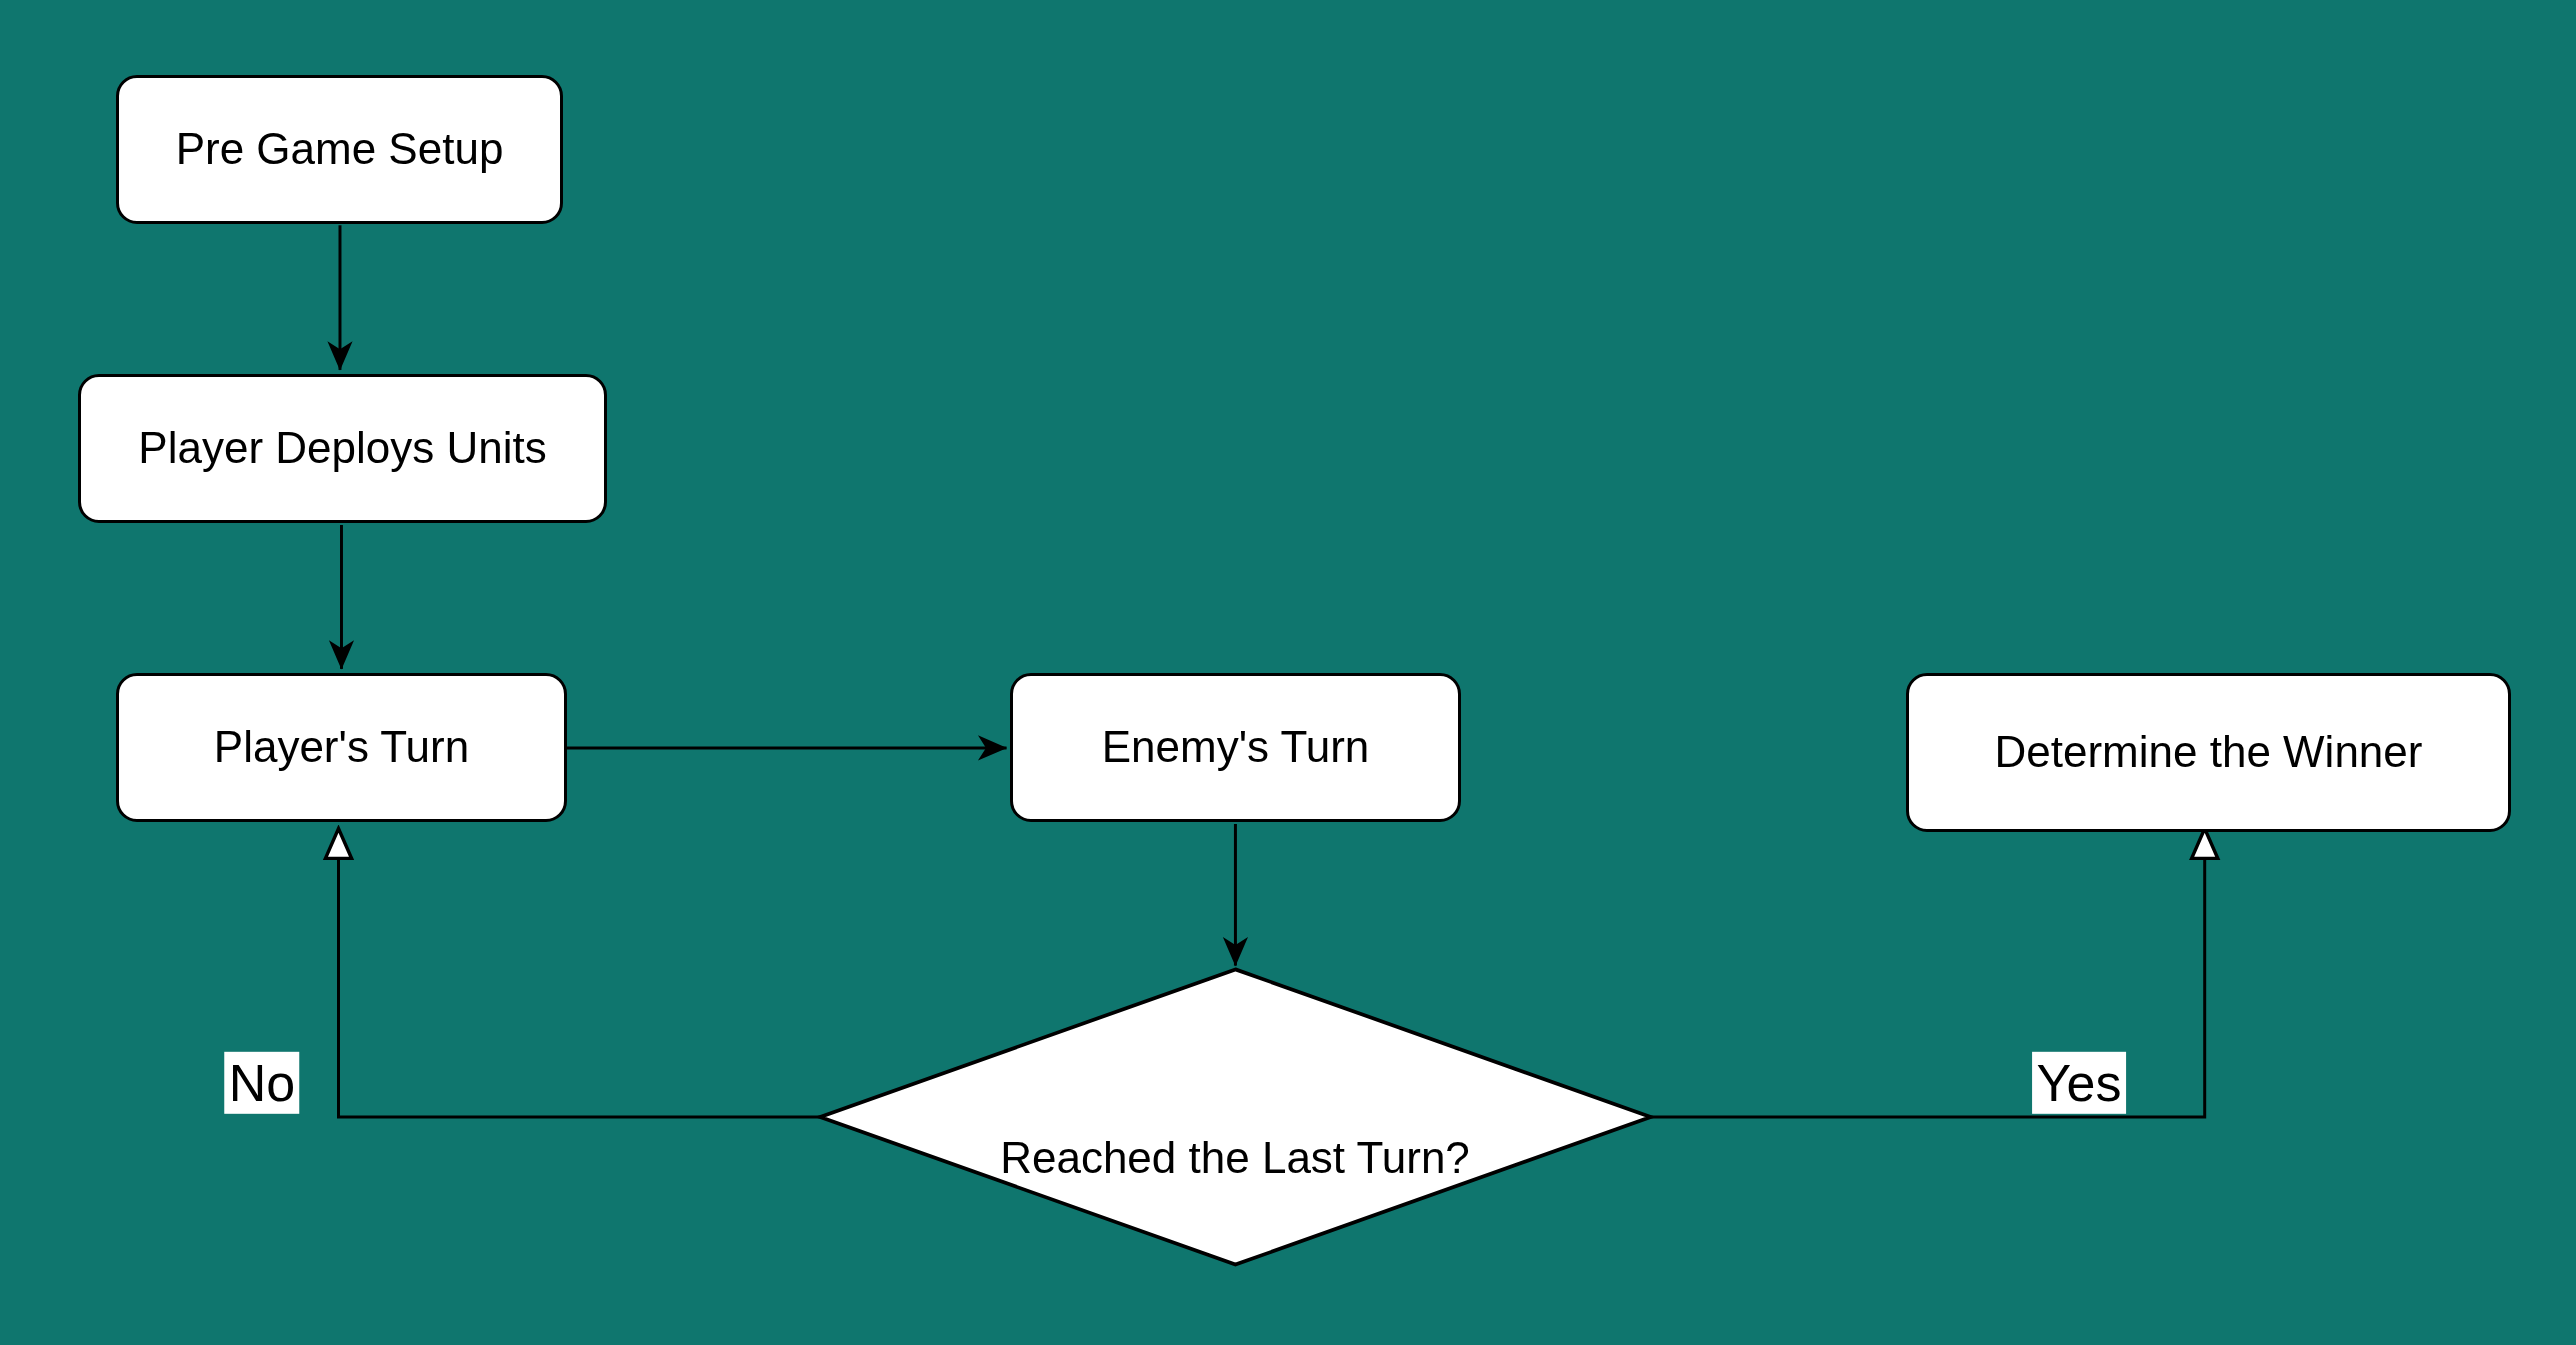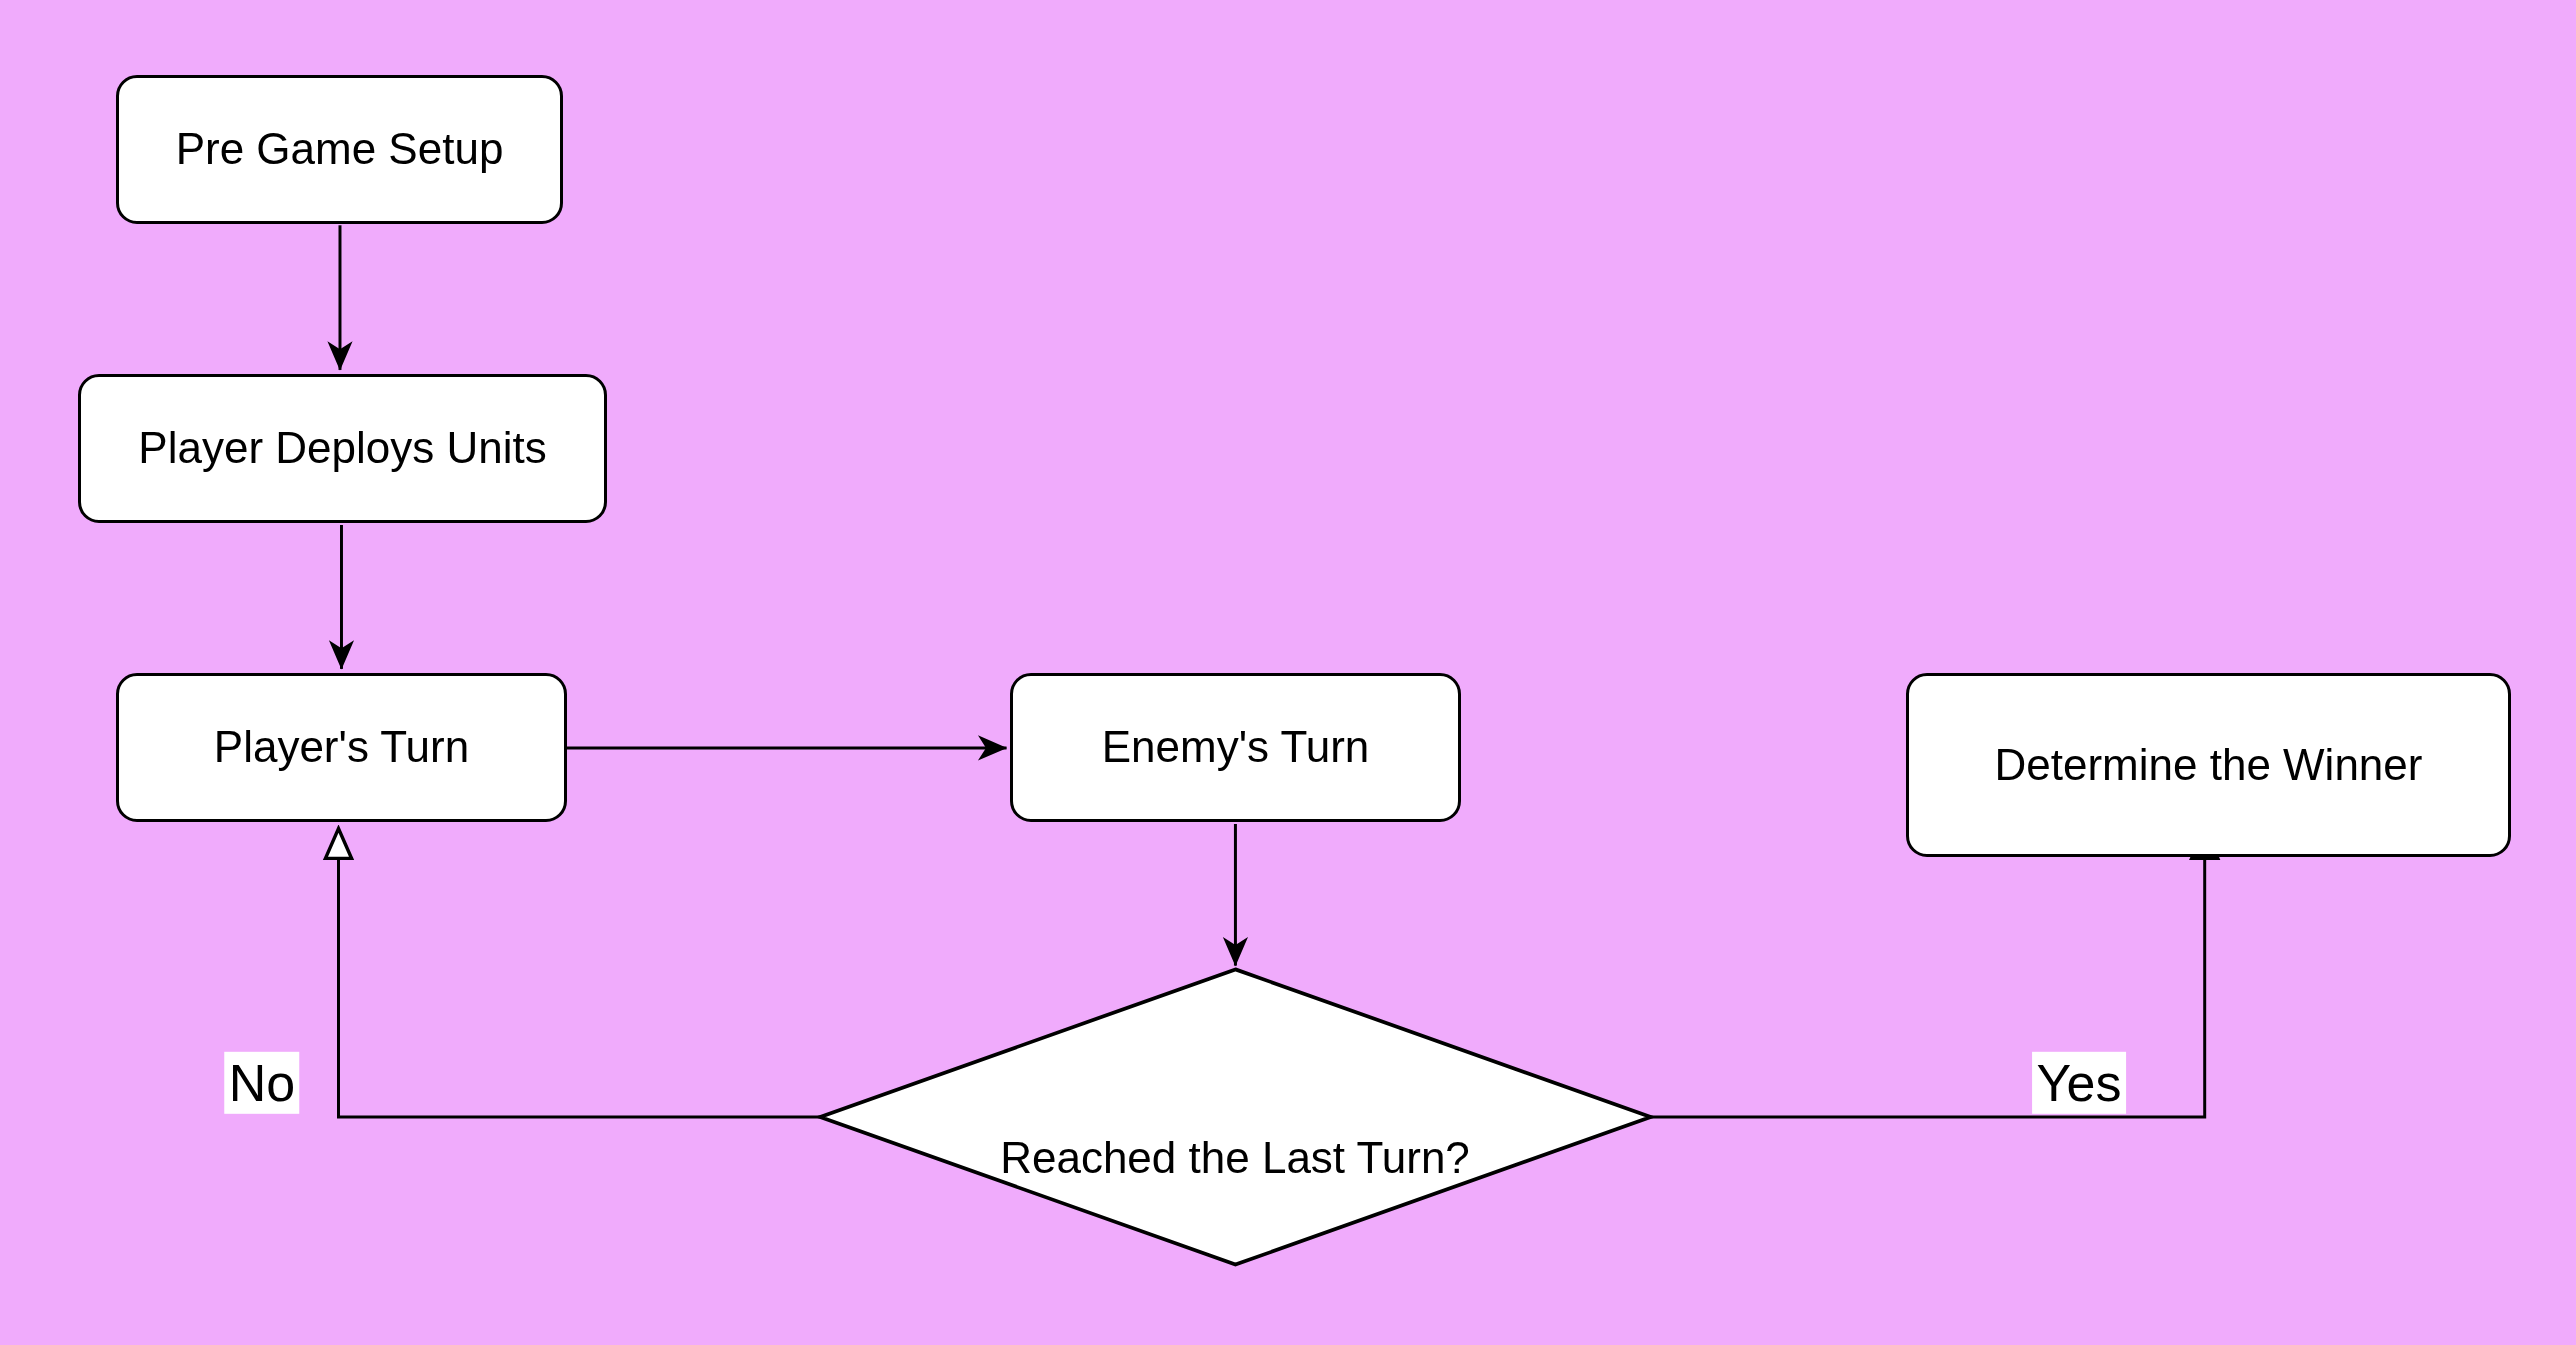--- a/index.html
+++ b/index.html
@@ -4,21 +4,21 @@
 <style>
   html, body {
     margin: 0;
     padding: 0;
     background: #ffffff;
   }
   #canvas {
     position: relative;
     width: 2576px;
     height: 1346px;
-    background: #f0abfc;
+    background: #0f766e;
     overflow: hidden;
     font-family: "Liberation Sans", sans-serif;
     color: #000000;
   }
   #edges-svg {
     position: absolute;
     left: 0;
     top: 0;
     width: 2576px;
     height: 1346px;
@@ -44,21 +44,21 @@
     justify-content: center;
     text-align: center;
     font-size: 44px;
     line-height: 1.2;
     color: #000000;
   }
   .node-pre-game-setup      { left: 116px;  top: 75px; width: 447px; height: 149px; }
   .node-player-deploys      { left: 78px;  top: 374px; width: 529px; height: 149px; }
   .node-players-turn        { left: 116px;  top: 673px; width: 451px; height: 149px; }
   .node-enemys-turn         { left: 1010px; top: 673px; width: 451px; height: 149px; }
-  .node-determine-winner    { left: 1906px; top: 673px; width: 605px; height: 184px; }
+  .node-determine-winner    { left: 1906px; top: 673px; width: 605px; height: 159px; }
   .diamond-label {
     position: absolute;
     left: 1235px;
     top: 1111px;
     transform: translate(-50%, -50%);
     width: 708px;
     text-align: center;
     font-size: 44px;
     line-height: 1.2;
     color: #000000;

